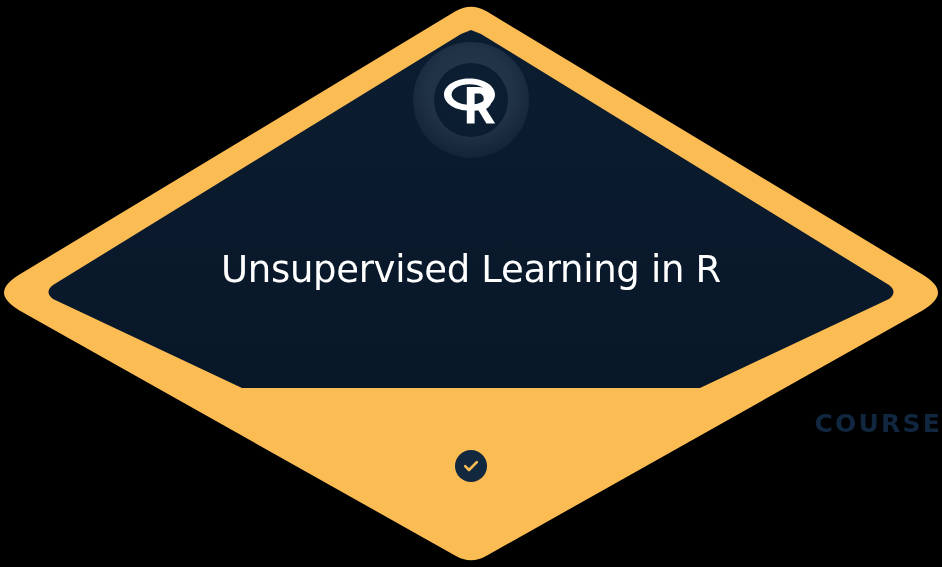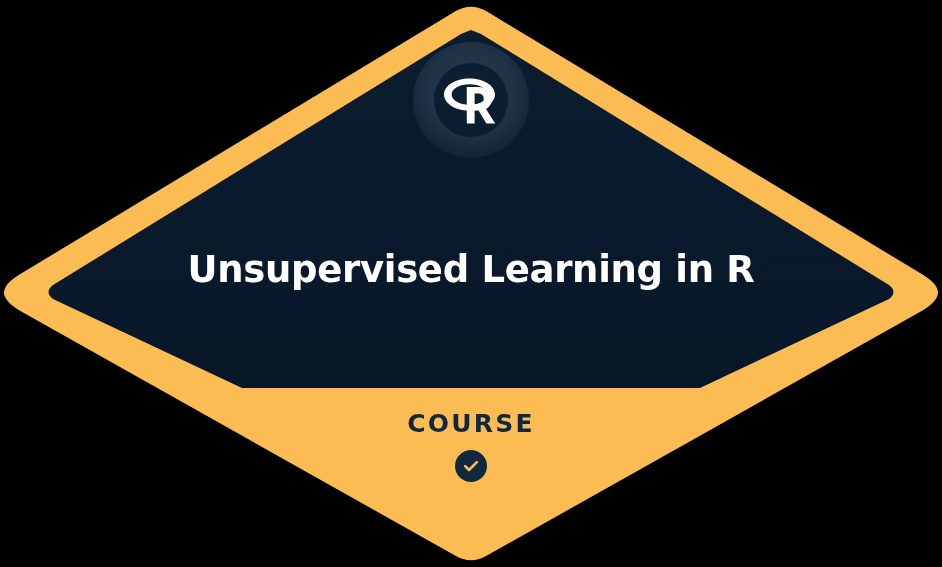--- a/index.html
+++ b/index.html
@@ -96,21 +96,21 @@
   
   .course-title {
     position: absolute;
     left: 0;
     top: 246px;
     width: 942px;
     text-align: center;
     color: #ffffff;
     font-family: "DejaVu Sans", sans-serif;
     font-size: 37px;
-    font-weight: bold;
+    font-weight: normal;
     letter-spacing: -0.3px;
     line-height: 48px;
     white-space: nowrap;
   }
 
   
   .status-block {
     position: absolute;
     left: 0;
     top: 406px;
@@ -119,20 +119,21 @@
   }
 
   .status-line {
     color: #10273f;
     font-family: "DejaVu Sans", sans-serif;
     font-size: 25px;
     font-weight: bold;
     letter-spacing: 2.2px;
     line-height: 36px;
     text-transform: uppercase;
+    text-align: right;
   }
 
   .check-badge {
     margin: 8px auto 0;
     width: 32px;
     height: 32px;
     border-radius: 50%;
     background: #12283f;
     display: flex;
     align-items: center;

